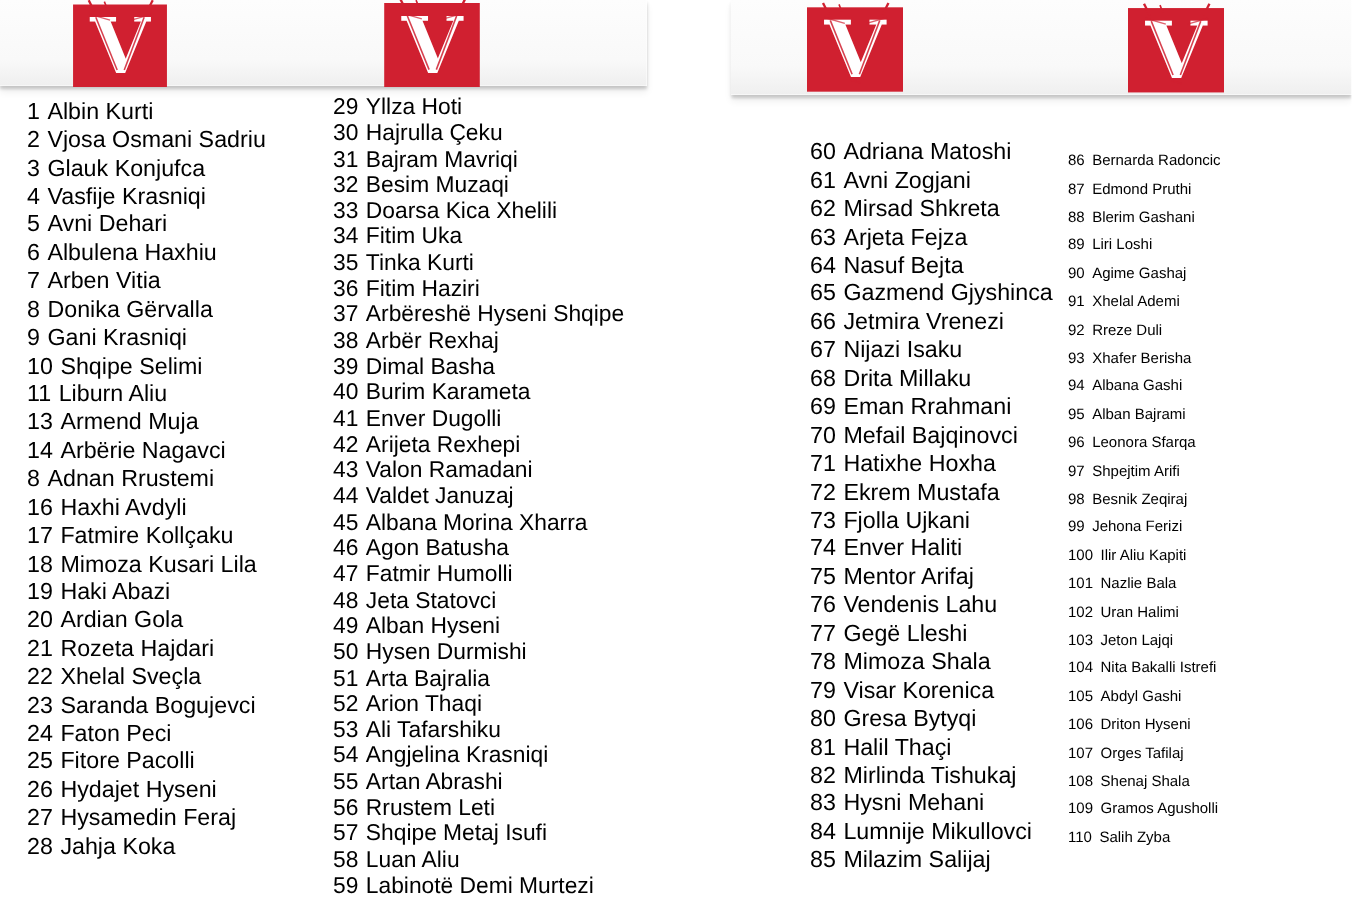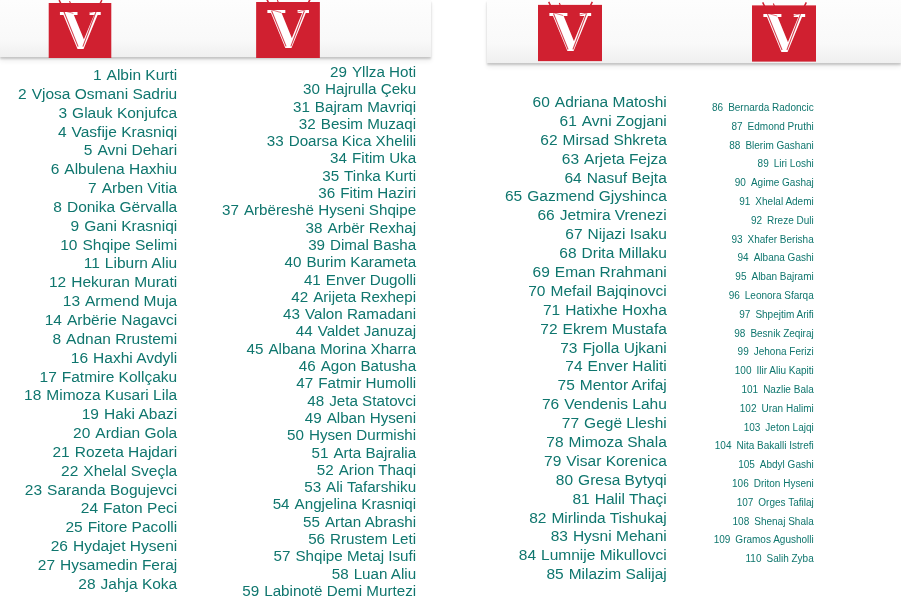--- a/index.html
+++ b/index.html
@@ -17,27 +17,27 @@
 
   
   .logo-slot{position:absolute;}
   #logo-slot-0{left:47px;top:3px;width:66px;height:55px;}
   #logo-slot-1{left:255px;top:2px;width:66px;height:56px;}
   #logo-slot-2{left:538px;top:3px;width:64px;height:60px;}
   #logo-slot-3{left:752px;top:4px;width:64px;height:59px;}
   .logo-slot svg{display:block;width:100%;height:100%;overflow:visible;}
 
   
-  .name-col{position:absolute;color:#0f766e;white-space:nowrap;text-align:right;}
+  .name-col{position:absolute;color:#000000;white-space:nowrap;}
   #col-0{left:18px;top:66px;font-size:15.5px;}
   #col-0 .row{height:18.85px;line-height:18.85px;}
   #col-1{left:222px;top:63px;font-size:15.2px;}
   #col-1 .row{height:17.3px;line-height:17.3px;}
   #col-2{left:505px;top:93px;font-size:15.5px;}
-  #col-2 .row{height:18.9px;line-height:18.9px;}
+  #col-2 .row{height:18.9px;line-height:18.9px;margin-left:35px;}
   #col-3{left:712px;top:99px;font-size:10px;}
   #col-3 .row{height:18.8px;line-height:18.8px;}
   .row .num{margin-right:5px;}
 </style>
 </head>
 <body>
 
 <div class="page">
 
   <div class="band left"></div>
@@ -113,21 +113,20 @@
       <div class="row"><span class="num">2</span><span class="nm">Vjosa Osmani Sadriu</span></div>
       <div class="row"><span class="num">3</span><span class="nm">Glauk Konjufca</span></div>
       <div class="row"><span class="num">4</span><span class="nm">Vasfije Krasniqi</span></div>
       <div class="row"><span class="num">5</span><span class="nm">Avni Dehari</span></div>
       <div class="row"><span class="num">6</span><span class="nm">Albulena Haxhiu</span></div>
       <div class="row"><span class="num">7</span><span class="nm">Arben Vitia</span></div>
       <div class="row"><span class="num">8</span><span class="nm">Donika Gërvalla</span></div>
       <div class="row"><span class="num">9</span><span class="nm">Gani Krasniqi</span></div>
       <div class="row"><span class="num">10</span><span class="nm">Shqipe Selimi</span></div>
       <div class="row"><span class="num">11</span><span class="nm">Liburn Aliu</span></div>
-      <div class="row"><span class="num">12</span><span class="nm">Hekuran Murati</span></div>
       <div class="row"><span class="num">13</span><span class="nm">Armend Muja</span></div>
       <div class="row"><span class="num">14</span><span class="nm">Arbërie Nagavci</span></div>
       <div class="row"><span class="num">8</span><span class="nm">Adnan Rrustemi</span></div>
       <div class="row"><span class="num">16</span><span class="nm">Haxhi Avdyli</span></div>
       <div class="row"><span class="num">17</span><span class="nm">Fatmire Kollçaku</span></div>
       <div class="row"><span class="num">18</span><span class="nm">Mimoza Kusari Lila</span></div>
       <div class="row"><span class="num">19</span><span class="nm">Haki Abazi</span></div>
       <div class="row"><span class="num">20</span><span class="nm">Ardian Gola</span></div>
       <div class="row"><span class="num">21</span><span class="nm">Rozeta Hajdari</span></div>
       <div class="row"><span class="num">22</span><span class="nm">Xhelal Sveçla</span></div>

